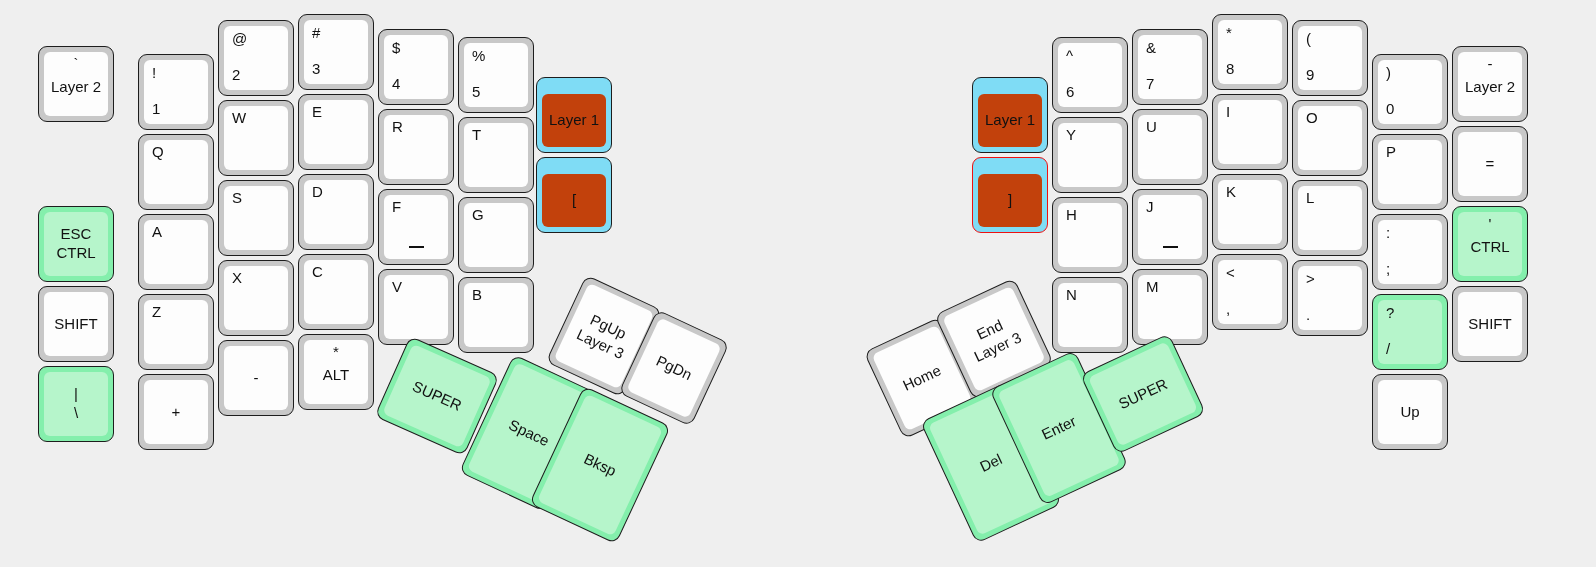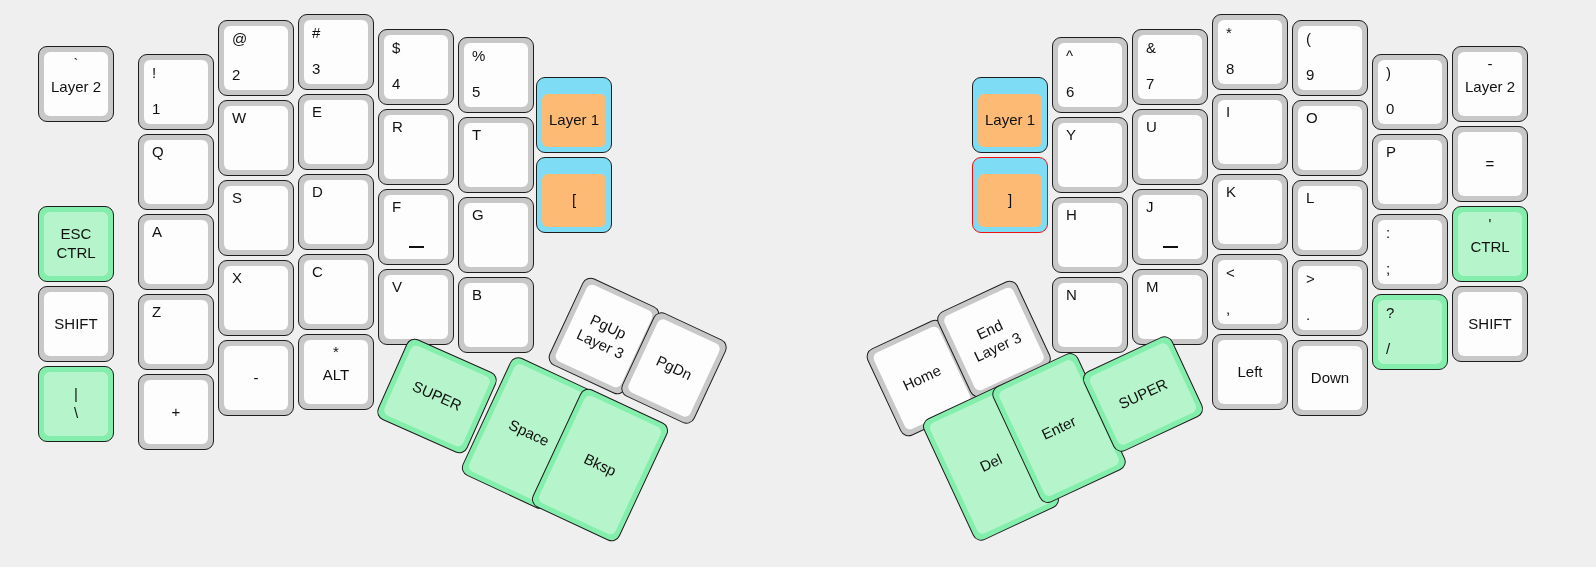--- a/index.html
+++ b/index.html
@@ -29,21 +29,21 @@
     position:relative;
     display:flex;
     flex-direction:column;
     align-items:center;
     justify-content:center;
   }
   
   .key.green{background:#84efac;}
   .key.green .top{background:#b6f5cb;}
   .key.blue{background:#7fdcf5;}
-  .key.blue .top{background:#fdba74;margin-top:11px;}
+  .key.blue .top{background:#c2410c;margin-top:11px;}
   .key.sel{border-color:#ee1111;}
 
   
   .lg{
     font-size:15px;
     color:#111;
     line-height:1.12;
     text-align:center;
     white-space:pre;
     pointer-events:none;
@@ -295,25 +295,20 @@
       <div class="top tl">
         <div class="lg">K</div>
       </div>
     </div>
     <div class="key" style="left: 1212px; top: 254px; width: 76px; height: 76px;">
       <div class="top dual">
         <div class="lg">&lt;</div>
         <div class="lg">,</div>
       </div>
     </div>
-    <div class="key" style="left: 1212px; top: 334px; width: 76px; height: 76px;">
-      <div class="top">
-        <div class="lg">Left</div>
-      </div>
-    </div>
     <div class="key" style="left: 1292px; top: 20px; width: 76px; height: 76px;">
       <div class="top dual">
         <div class="lg">(</div>
         <div class="lg">9</div>
       </div>
     </div>
     <div class="key" style="left: 1292px; top: 100px; width: 76px; height: 76px;">
       <div class="top tl">
         <div class="lg">O</div>
       </div>
@@ -322,25 +317,20 @@
       <div class="top tl">
         <div class="lg">L</div>
       </div>
     </div>
     <div class="key" style="left: 1292px; top: 260px; width: 76px; height: 76px;">
       <div class="top dual">
         <div class="lg">&gt;</div>
         <div class="lg">.</div>
       </div>
     </div>
-    <div class="key" style="left: 1292px; top: 340px; width: 76px; height: 76px;">
-      <div class="top">
-        <div class="lg">Down</div>
-      </div>
-    </div>
     <div class="key" style="left: 1372px; top: 54px; width: 76px; height: 76px;">
       <div class="top dual">
         <div class="lg">)</div>
         <div class="lg">0</div>
       </div>
     </div>
     <div class="key" style="left: 1372px; top: 134px; width: 76px; height: 76px;">
       <div class="top tl">
         <div class="lg">P</div>
       </div>
@@ -348,20 +338,25 @@
     <div class="key" style="left: 1372px; top: 214px; width: 76px; height: 76px;">
       <div class="top dual">
         <div class="lg">:</div>
         <div class="lg">;</div>
       </div>
     </div>
     <div class="key green" style="left: 1372px; top: 294px; width: 76px; height: 76px;">
       <div class="top dual">
         <div class="lg">?</div>
         <div class="lg">/</div>
+      </div>
+    </div>
+    <div class="key" style="left: 1372px; top: 374px; width: 76px; height: 76px;">
+      <div class="top">
+        <div class="lg">Up</div>
       </div>
     </div>
     <div class="key" style="left: 1452px; top: 46px; width: 76px; height: 76px;">
       <div class="top tc">
         <div class="lg sub">-</div>
         <div class="lg">Layer 2</div>
       </div>
     </div>
     <div class="key" style="left: 1452px; top: 126px; width: 76px; height: 76px;">
       <div class="top">

